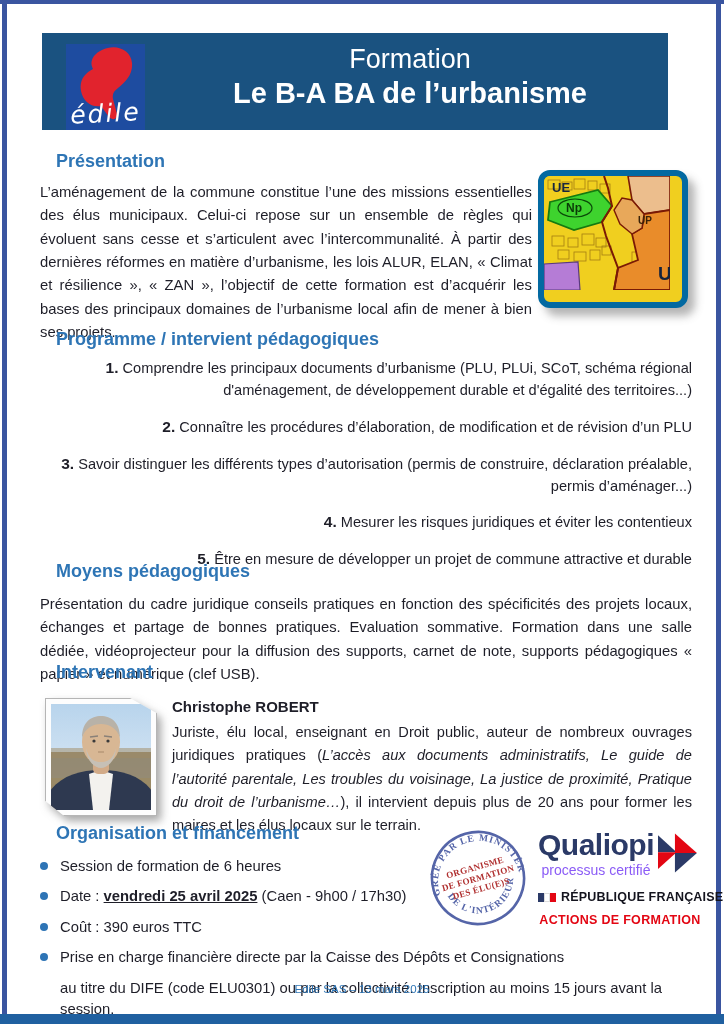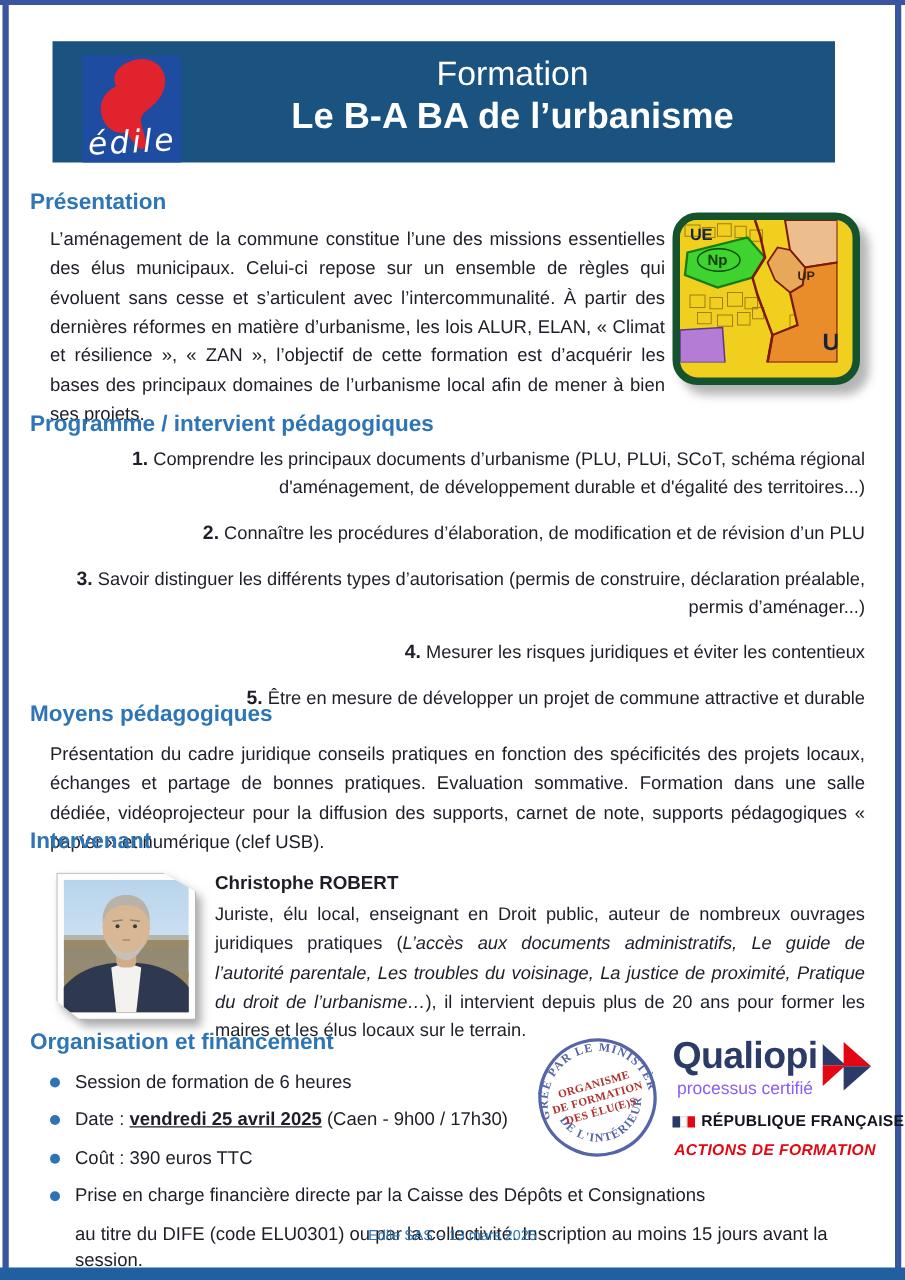--- a/index.html
+++ b/index.html
@@ -21,28 +21,28 @@
   .logo-word{
     position:absolute;left:0;bottom:2px;width:100%;text-align:center;
     color:#ffffff;font-style:italic;font-size:25px;letter-spacing:2px;
     font-family:"DejaVu Sans",sans-serif;transform:rotate(-3deg);
   }
   .banner-titles{position:absolute;left:110px;top:0;width:516px;height:88px;
     display:flex;flex-direction:column;justify-content:center;align-items:center;color:#fff;}
   .title1{font-size:27px;font-weight:400;line-height:1.2;}
   .title2{font-size:29px;font-weight:700;line-height:1.25;}
 
-  .h-section{position:absolute;left:24px;color:#2e75b5;font-weight:700;font-size:18px;}
+  .h-section{position:absolute;left:56px;color:#2e75b5;font-weight:700;font-size:18px;}
 
   .para{position:absolute;text-align:justify;font-size:14.8px;line-height:1.58;}
 
   
   .map-frame{
     position:absolute;left:538px;top:170px;width:138px;height:126px;
-    border:6px solid #14532d;border-radius:20px;overflow:hidden;background:#f0cf1f;
+    border:6px solid #0369a1;border-radius:12px;overflow:hidden;background:#f0cf1f;
     box-shadow:7px 8px 8px rgba(90,90,90,.45);
   }
   .map-frame svg{display:block;}
 
   
   .prog-list{position:absolute;left:40px;top:356px;width:652px;}
   .prog-item{margin:0 0 13px 0;font-size:14.6px;line-height:1.5;text-align:right;}
   .prog-item b{font-size:15.5px;}
 
   
@@ -71,21 +71,21 @@
 
   
   .qualiopi{position:absolute;left:538px;top:830px;width:164px;text-align:center;}
   .q-row{display:flex;align-items:flex-start;}
   .q-name{color:#2b3a67;font-weight:700;font-size:30px;letter-spacing:-.5px;line-height:1;}
   .q-sub{color:#8b5cf6;font-size:14px;margin-top:2px;}
   .q-rep{display:flex;align-items:center;margin-top:12px;font-weight:700;font-size:12.5px;
     color:#14141e;letter-spacing:.2px;white-space:nowrap;}
   .flag{display:inline-flex;margin-right:5px;}
   .flag i{width:6px;height:9px;display:inline-block;}
-  .q-act{color:#e30613;font-weight:700;font-size:12.5px;margin-top:9px;letter-spacing:.3px;font-style:italic;}
+  .q-act{color:#e30613;font-weight:700;font-size:12.5px;margin-top:9px;letter-spacing:.3px;}
 
   .footer{position:absolute;left:0;top:983px;width:724px;text-align:center;
     color:#2e75b5;font-size:11.5px;}
 </style>
 </head>
 <body>
 
 <div class="page">
 
   <div class="edge edge-top"></div>

